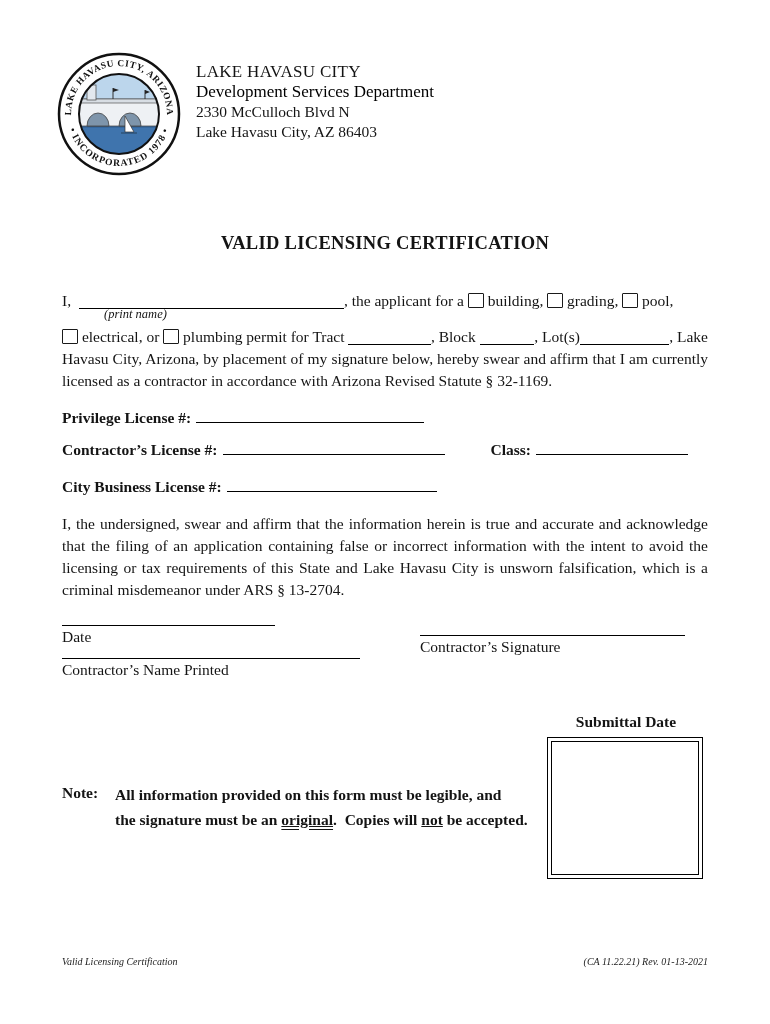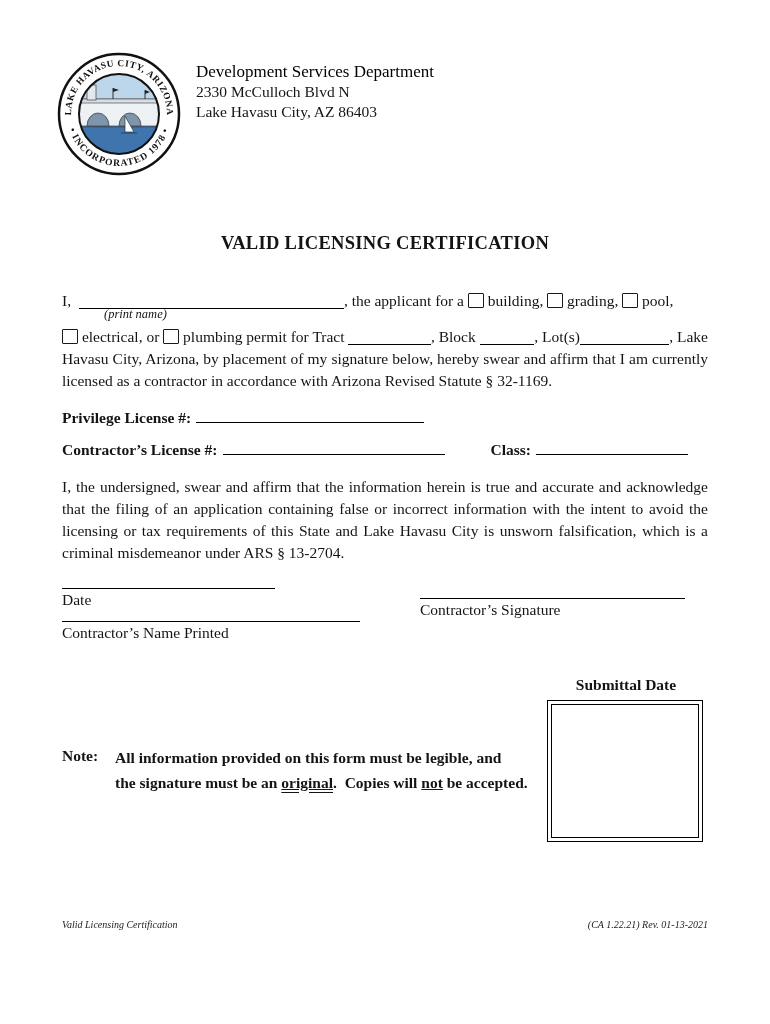--- a/index.html
+++ b/index.html
@@ -108,20 +108,21 @@
       </g>
       <circle cx="62" cy="62" r="40" fill="none" stroke="#111" stroke-width="2"></circle>
       <text font-family="Liberation Serif, DejaVu Serif, serif" font-size="9.3" font-weight="700" fill="#111" letter-spacing="0.6">
         <textPath href="#arcTop" startOffset="50%" text-anchor="middle">LAKE HAVASU CITY, ARIZONA</textPath>
       </text>
       <text font-family="Liberation Serif, DejaVu Serif, serif" font-size="9.6" font-weight="700" fill="#111" letter-spacing="1">
         <textPath href="#arcBot" startOffset="50%" text-anchor="middle">• INCORPORATED 1978 •</textPath>
       </text>
     </svg>
     <div class="header-text">
+      <div class="org-name">LAKE HAVASU CITY</div>
       <div class="dept-name">Development Services Department</div>
       <div class="addr">2330 McCulloch Blvd N</div>
       <div class="addr">Lake Havasu City, AZ 86403</div>
     </div>
   </div>
 
   <div class="content">
 
     <div class="doc-title">VALID LICENSING CERTIFICATION</div>
 
@@ -155,20 +156,24 @@
     <div class="field-row row-contractor">
       <span class="bold seg">Contractor’s License #:</span>
       <span class="blank ml5" style="width:222px"></span>
       <span style="flex:1"></span>
       <span class="bold seg">Class:</span>
       <span class="blank ml5" style="width:152px"></span>
       <span style="width:20px"></span>
     </div>
 
 
+    <div class="field-row row-citybiz">
+      <span class="bold seg">City Business License #:</span>
+      <span class="blank ml5" style="width:210px"></span>
+    </div>
 
     <div class="affirmation para-just">I, the undersigned, swear and affirm that the information herein is true and accurate and acknowledge that the filing of an application containing false or incorrect information with the intent to avoid the licensing or tax requirements of this State and Lake Havasu City is unsworn falsification, which is a criminal misdemeanor under ARS § 13-2704.</div>
 
     <div class="lower">
 
       <div>
         <div class="sigline date-line"></div>
         <div class="sig-label">Date</div>
       </div>
 
@@ -196,17 +201,17 @@
             <span>All information provided on this form must be legible, and</span><br>
             <span class="seg">the signature must be an </span><span class="u-double seg">original</span><span class="seg">.  Copies will </span><span class="u-single seg">not</span><span class="seg"> be accepted.</span>
           </span>
         </div>
       </div>
 
     </div>
 
     <div class="footer">
       <span>Valid Licensing Certification</span>
-      <span>(CA 1.22.21) Rev. 01-13-2021</span>
+      <span>(CA 11.22.21) Rev. 01-13-2021</span>
     </div>
 
   </div>
 </div>
 
 </body></html>

